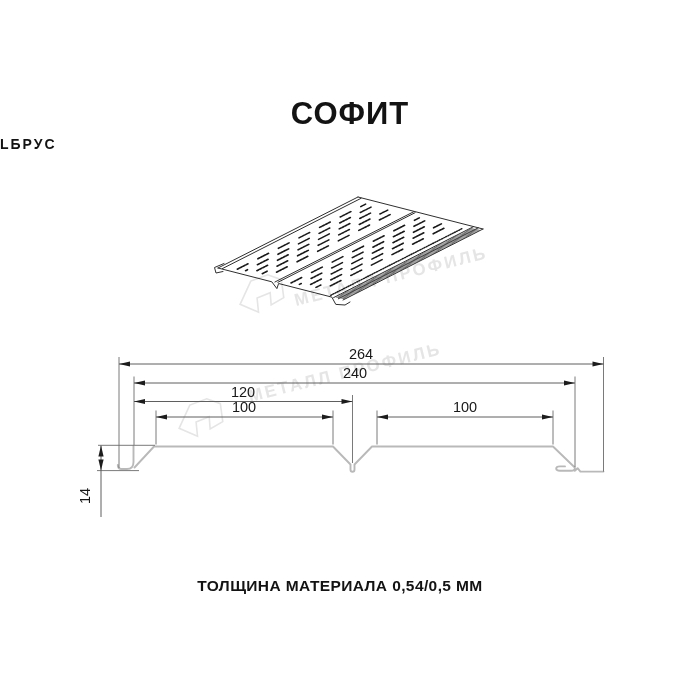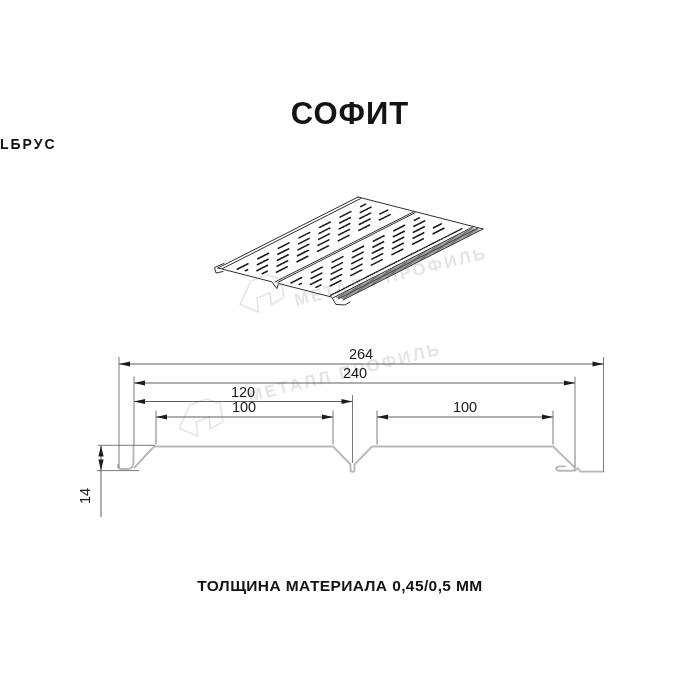--- a/index.html
+++ b/index.html
@@ -100,14 +100,14 @@
 
       <text class="dimtxt" x="361" y="359" text-anchor="middle">264</text>
       <text class="dimtxt" x="355" y="378" text-anchor="middle">240</text>
       <text class="dimtxt" x="243" y="396.5" text-anchor="middle">120</text>
       <text class="dimtxt" x="244" y="412" text-anchor="middle">100</text>
       <text class="dimtxt" x="465" y="412" text-anchor="middle">100</text>
       <text class="dimtxt" transform="rotate(-90 90 496)" x="90" y="496" text-anchor="middle">14</text>
     </g>
   </svg>
 
-  <div class="thickness">ТОЛЩИНА МАТЕРИАЛА 0,45/0,5 ММ</div>
+  <div class="thickness">ТОЛЩИНА МАТЕРИАЛА 0,54/0,5 ММ</div>
 </div>
 
 </body></html>

